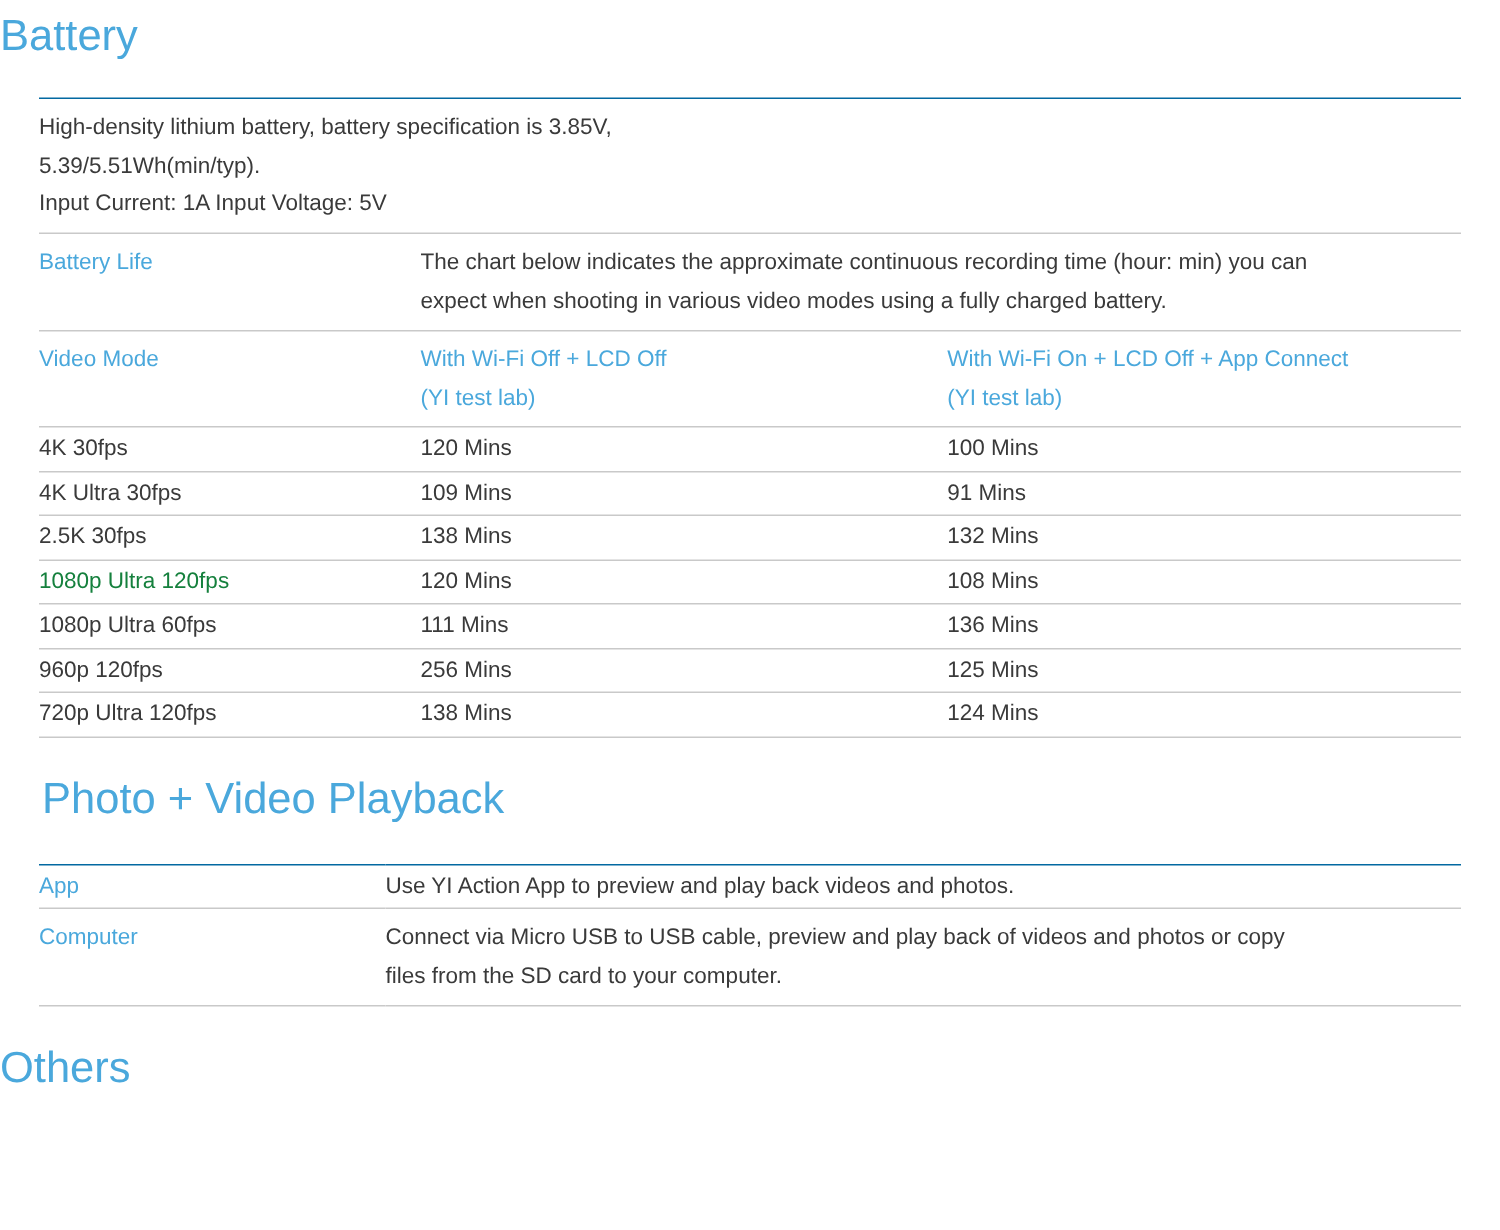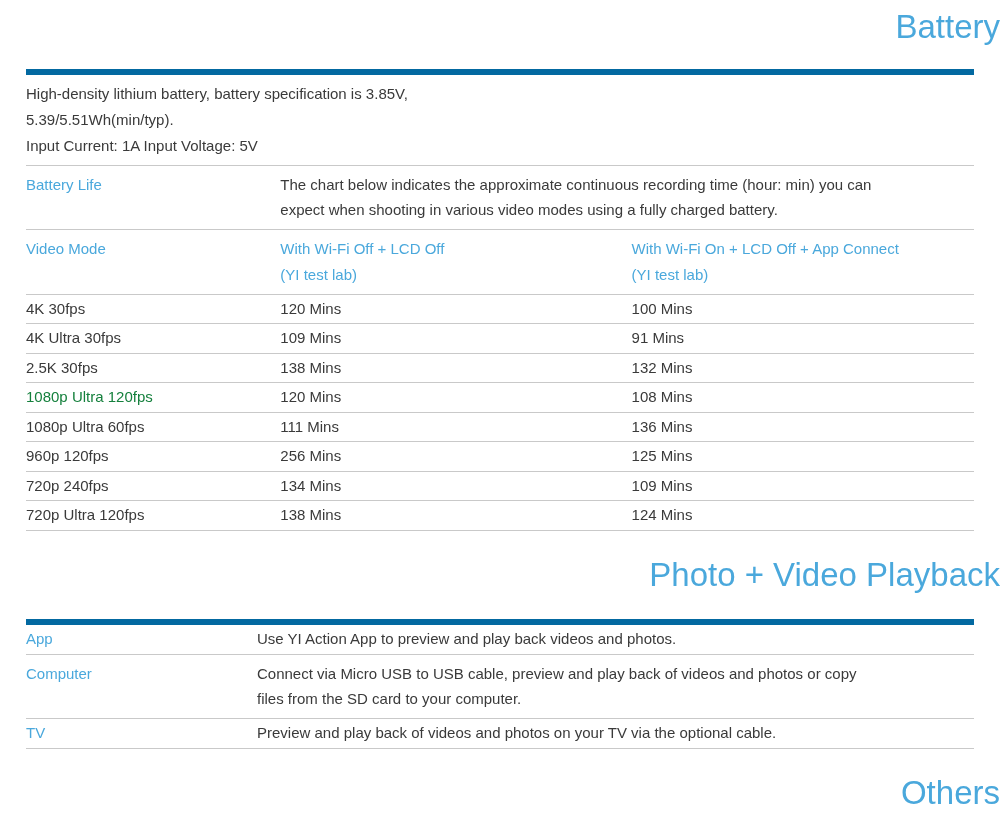--- a/index.html
+++ b/index.html
@@ -15,46 +15,46 @@
     color: #3a3a3a;
     overflow: hidden;
   }
 
   .page {
     width: 1000px;
     box-sizing: border-box;
   }
 
   .section-heading {
-    text-align: right;
+    text-align: left;
     color: #4aa8dc;
-    font-size: 33px;
+    font-size: 29px;
     font-weight: 400;
     line-height: 1.1;
     margin: 0;
     padding: 0;
   }
 
   .heading-battery   { padding-top: 9px;  padding-bottom: 0; }
-  .heading-playback  { padding-top: 26px; }
+  .heading-playback  { padding-top: 26px; padding-left: 28px; }
   .heading-others    { padding-top: 26px; }
 
   .spec-table {
     width: 948px;
     margin: 0 auto;
     border-collapse: collapse;
     table-layout: fixed;
     font-size: 15px;
   }
 
   .spec-table.battery-table { margin-top: 24px; }
   .spec-table.playback-table { margin-top: 26px; }
 
   .spec-table td {
-    border-top: 6px solid #0369a1;
+    border-top: 1px solid #0369a1;
     border-bottom: 1px solid #c9c9c9;
     padding: 6px 8px 6px 0;
     vertical-align: top;
     line-height: 1.62;
   }
 
   
   .spec-table tr + tr td { border-top: none; }
 
   .col-label {
@@ -155,25 +155,20 @@
         <td class="col-label" style="color:#3a3a3a">1080p Ultra 60fps</td>
         <td class="col-mid mins">111 Mins</td>
         <td class="col-right mins">136 Mins</td>
       </tr>
       <tr class="body-row">
         <td class="col-label" style="color:#3a3a3a">960p 120fps</td>
         <td class="col-mid mins">256 Mins</td>
         <td class="col-right mins">125 Mins</td>
       </tr>
       <tr class="body-row">
-        <td class="col-label" style="color:#3a3a3a">720p 240fps</td>
-        <td class="col-mid mins">134 Mins</td>
-        <td class="col-right mins">109 Mins</td>
-      </tr>
-      <tr class="body-row">
         <td class="col-label" style="color:#3a3a3a">720p Ultra 120fps</td>
         <td class="col-mid mins">138 Mins</td>
         <td class="col-right mins">124 Mins</td>
       </tr>
     </tbody>
   </table>
 
   <h2 class="section-heading heading-playback">Photo + Video Playback</h2>
 
   <table class="spec-table playback-table">
@@ -188,24 +183,18 @@
           <span class="desc-line">Use YI Action App to preview and play back videos and photos.</span>
         </td>
       </tr>
       <tr class="row-tall">
         <td class="col-label">Computer</td>
         <td class="col-desc">
           <span class="desc-line">Connect via Micro USB to USB cable, preview and play back of videos and photos or copy</span>
           <span class="desc-line">files from the SD card to your computer.</span>
         </td>
       </tr>
-      <tr class="body-row">
-        <td class="col-label">TV</td>
-        <td class="col-desc">
-          <span class="desc-line">Preview and play back of videos and photos on your TV via the optional cable.</span>
-        </td>
-      </tr>
     </tbody>
   </table>
 
   <h2 class="section-heading heading-others">Others</h2>
 
 </div>
 
 </body></html>

